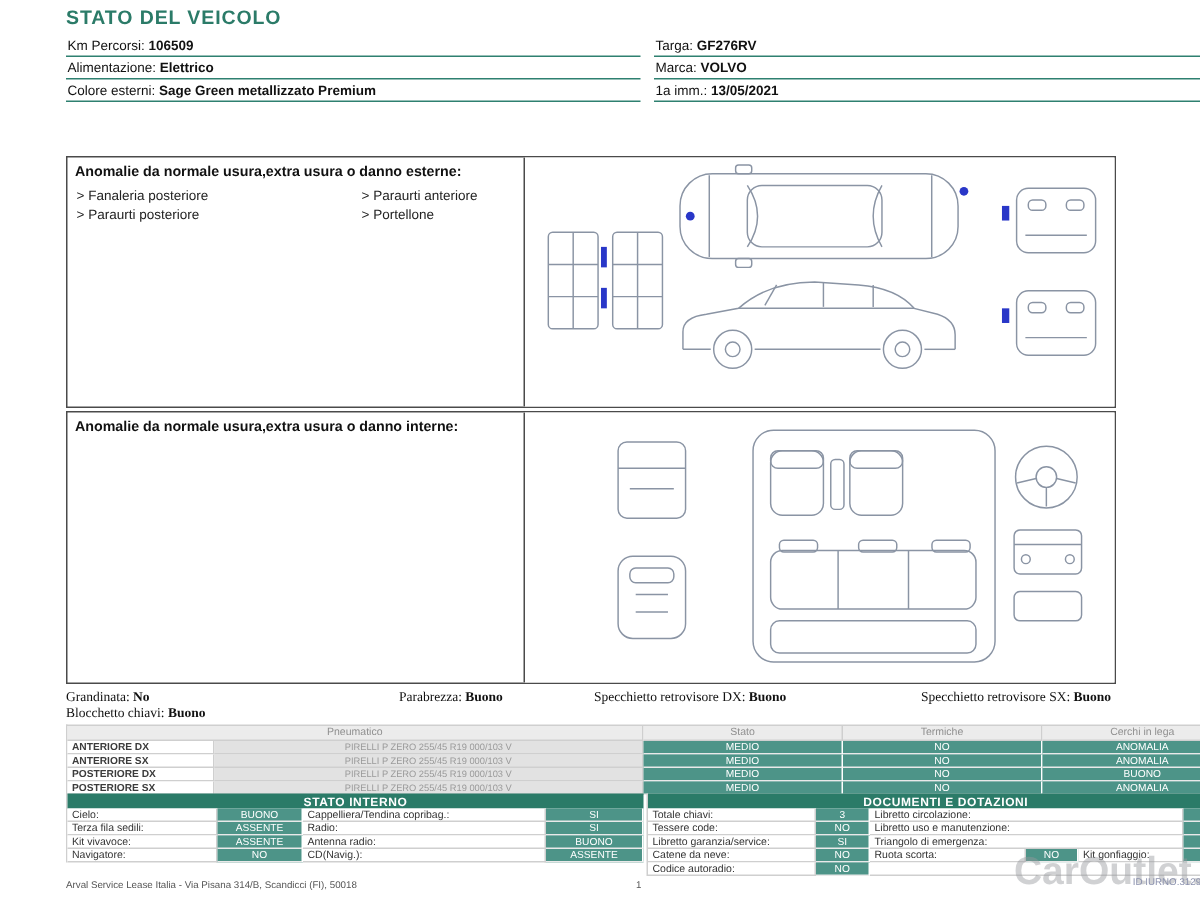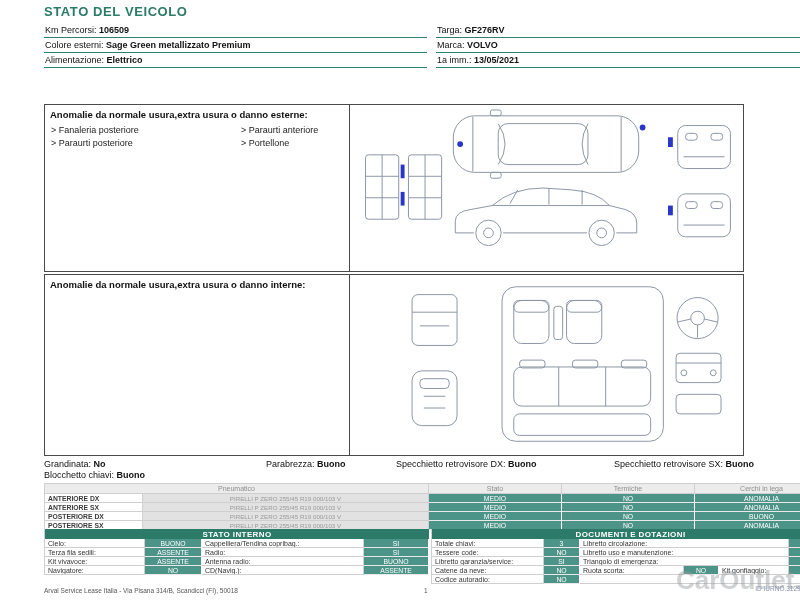--- a/index.html
+++ b/index.html
@@ -18,21 +18,21 @@
 
   .anom-box { position:absolute; left:8px; width:700px; border:1px solid #4a4a4a; background:#fff; }
   .box-ext { top:104px; height:168px; }
   .box-int { top:274px; height:182px;text-align:center; }
   .anom-title { position:absolute; left:5px; top:4px; font-size:9.5px; font-weight:bold; color:#111; }
   .anom-col { position:absolute; top:19px; font-size:9px; color:#222; line-height:13px; }
   .col1 { left:6px; } .col2 { left:196px; }
   .diagram-panel { position:absolute; right:0; top:0; bottom:0; width:394px; border-left:1px solid #4a4a4a; display:flex; align-items:center; justify-content:center; background:#fff; }
 
   .checks { position:absolute; left:8px; top:459px; width:784px; font-size:9px; color:#111; }
-  .check { position:absolute; white-space:nowrap; }
+  .check { position:absolute; white-space:nowrap;font-family:Liberation Serif, serif; }
   .check .val { font-weight:bold; }
   .ck1{left:0;top:0;} .ck2{left:222px;top:0;} .ck3{left:352px;top:0;} .ck4{left:570px;top:0;} .ck5{left:0;top:11px;}
 
   .tyres { position:absolute; left:8px; top:483px; width:785px; border-top:1px solid #cfcfcf; border-left:1px solid #cfcfcf; }
   .trow { display:flex; }
   .tcell { display:flex; align-items:center; justify-content:center; border-right:1px solid #cfcfcf; border-bottom:1px solid #cfcfcf; overflow:hidden; height:9px; }
   .th { background:#ececec; color:#8f8f8f; font-size:7px; height:10px; }
   .th-pneu { width:384px; } .th-stato{width:133px;} .th-term{width:133px;} .th-cerchi{width:134px;}
   .tc-pos { width:98px; justify-content:flex-start; padding-left:3px; font-size:6.8px; font-weight:bold; color:#3b3b3b; background:#fff; }
   .tc-name { width:286px; background:#e2e2e2; color:#9a9a9a; font-size:6.2px; }
@@ -68,26 +68,26 @@
 
   <div class="doc-title">STATO DEL VEICOLO</div>
   <div class="rev">Rev. A</div>
 
   <div class="fields-left">
     <div class="frow">
       <span class="lab">Km Percorsi:</span>
       <span class="val">106509</span>
     </div>
     <div class="frow">
+      <span class="lab">Alimentazione:</span>
+      <span class="val">Elettrico</span>
+    </div>
+    <div class="frow">
       <span class="lab">Colore esterni:</span>
       <span class="val">Sage Green metallizzato Premium</span>
-    </div>
-    <div class="frow">
-      <span class="lab">Alimentazione:</span>
-      <span class="val">Elettrico</span>
     </div>
   </div>
 
   <div class="fields-right">
     <div class="frow">
       <span class="lab">Targa:</span>
       <span class="val">GF276RV</span>
     </div>
     <div class="frow">
       <span class="lab">Marca:</span>

